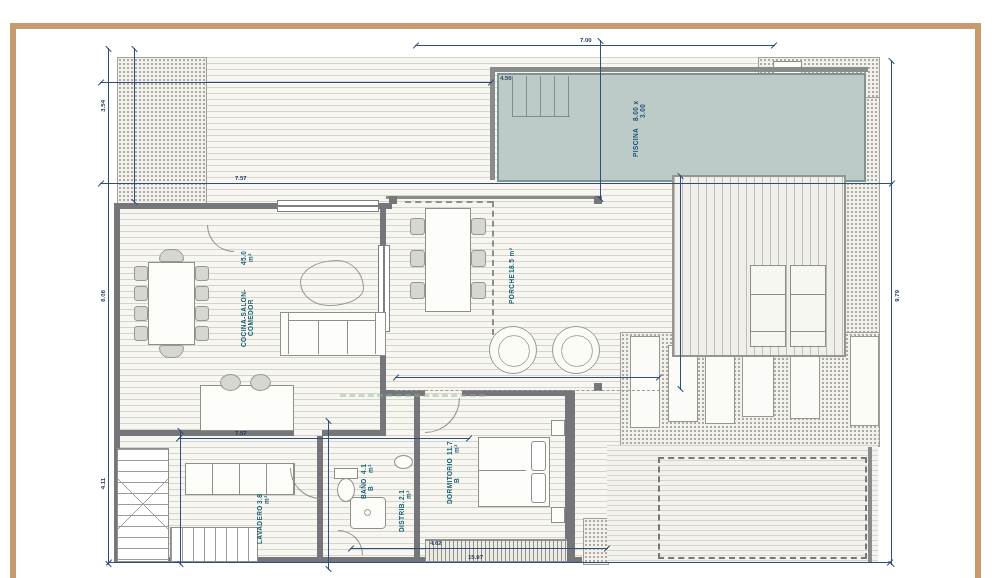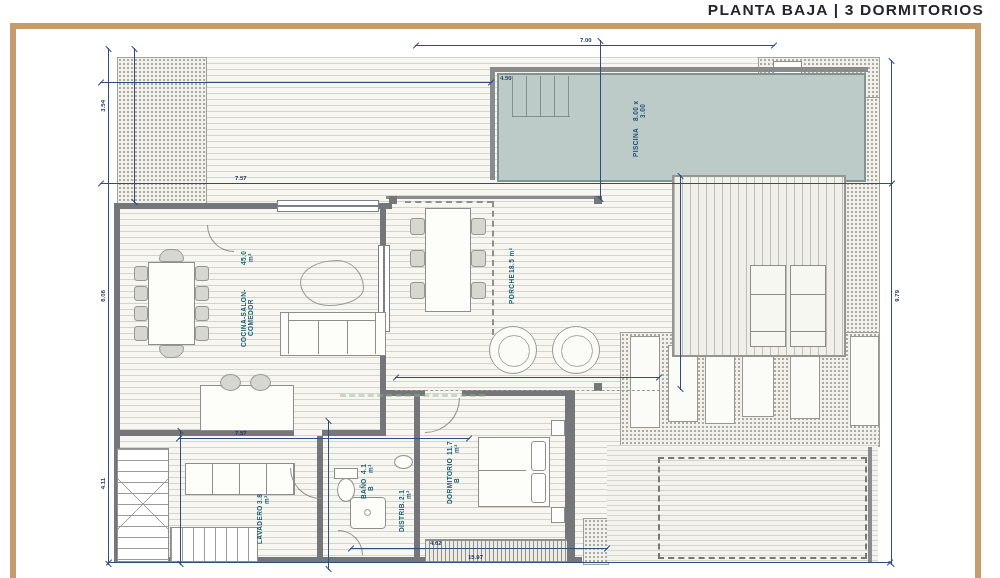--- a/index.html
+++ b/index.html
@@ -73,21 +73,20 @@
   
   .pillow{background:#fff;border:1px solid #8e8f8a;border-radius:3px;}
   .lounger{background:#f7f7f2;border:1.5px solid #8c8d87;}
   .lounger i{position:absolute;left:0;right:0;border-top:1px solid #8c8d87;}
 </style>
 </head>
 <body>
 
 <div class="stage">
 
-  <div class="title">PLANTA BAJA | 3 DORMITORIOS</div>
 
   <div class="frame-bar" style="left:10px;top:23px;width:971px;height:6px;"></div>
   <div class="frame-bar" style="left:10px;top:23px;width:6px;height:555px;"></div>
   <div class="frame-bar" style="left:975px;top:23px;width:6px;height:555px;"></div>
 
   <div class="abs stripes" style="left:117px;top:57px;width:761px;height:506px;"></div>
 
   <div class="abs gravel" style="left:117px;top:57px;width:88px;height:146px;"></div>
   <div class="abs gravel" style="left:758px;top:57px;width:120px;height:40px;"></div>
   <div class="abs furn" style="left:773px;top:61px;width:27px;height:31px;"></div>

